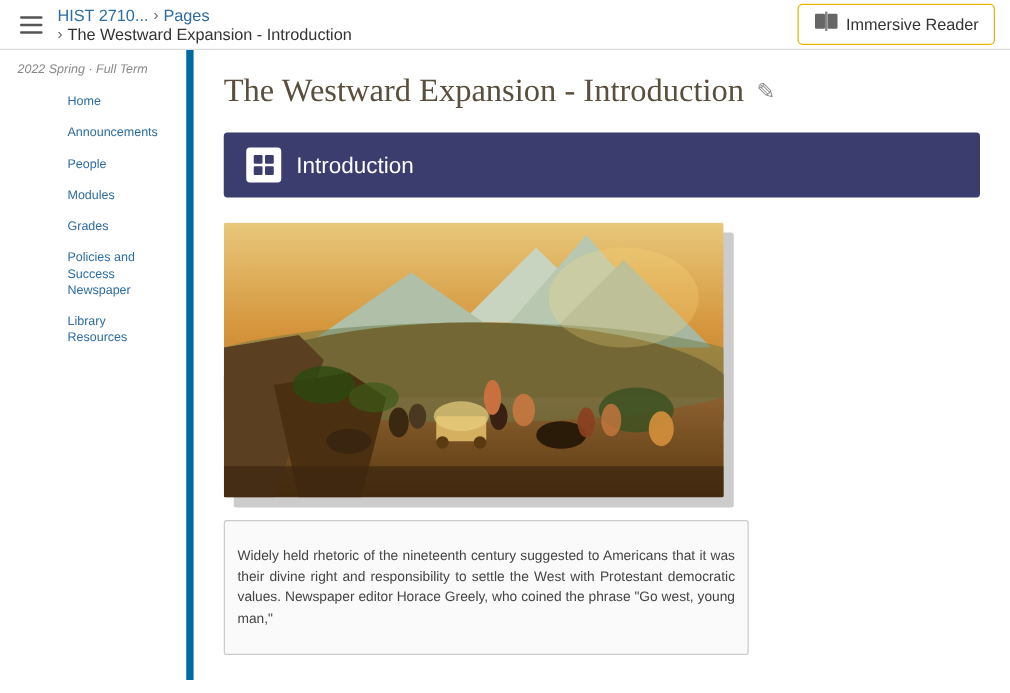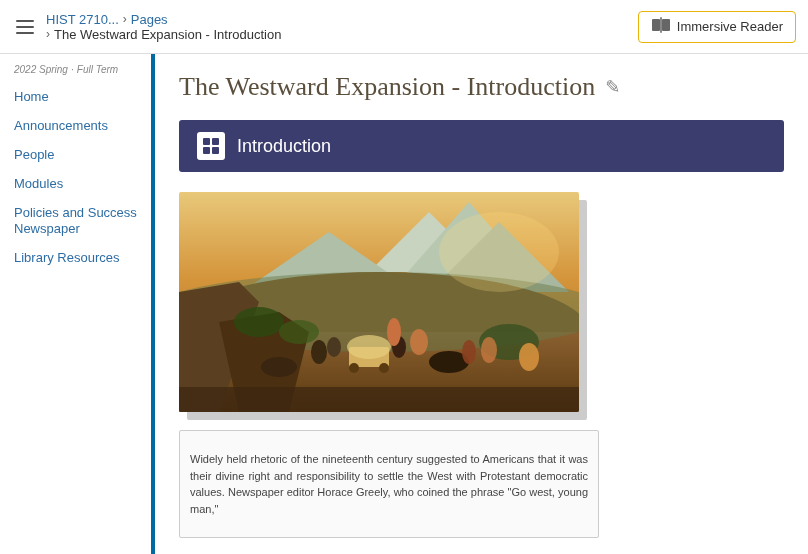--- a/index.html
+++ b/index.html
@@ -14,21 +14,21 @@
     }
 
     
     .top-bar {
       display: flex;
       align-items: center;
       justify-content: space-between;
       padding: 5px 12px;
       border-bottom: 1px solid #ddd;
       background: #fff;
-      height: 54px;
+      height: 40px;
     }
     .top-bar-left {
       display: flex;
       align-items: center;
       gap: 8px;
     }
     .hamburger-icon {
       display: flex;
       flex-direction: column;
       gap: 4px;
@@ -92,39 +92,40 @@
     
     .layout {
       display: flex;
       height: calc(554px - 50px);
     }
 
     
     .sidebar {
       width: 155px;
       min-width: 155px;
-      border-right: 4px solid #0369a1;
+      border-right: 6px solid #0369a1;
       padding: 10px 0;
       overflow-y: auto;
       background: #fff;
     }
     .sidebar-term {
       font-size: 10px;
       color: #888;
       padding: 0 14px 8px;
       font-style: italic;
     }
     .sidebar-item {
       display: block;
       padding: 6px 14px;
       color: #2d6da3;
       text-decoration: none;
-      font-size: 13px;
+      font-size: 10px;
       cursor: pointer;
       line-height: 1.3;
+      margin-left: 40px;
     }
 
     
     .main-content {
       flex: 1;
       padding: 18px 24px;
       overflow-y: auto;
       background: #fff;
     }
     .page-title-row {
@@ -250,20 +251,21 @@
 </div>
 
 <div class="layout">
 
   <nav class="sidebar">
     <div class="sidebar-term">2022 Spring · Full Term</div>
     <a class="sidebar-item" href="#">Home</a>
     <a class="sidebar-item" href="#">Announcements</a>
     <a class="sidebar-item" href="#">People</a>
     <a class="sidebar-item" href="#">Modules</a>
+    <a class="sidebar-item" href="#">Grades</a>
     <a class="sidebar-item" href="#" style="line-height:1.3;">Policies and Success Newspaper</a>
     <a class="sidebar-item" href="#">Library Resources</a>
   </nav>
 
   <main class="main-content">
 
     <div class="page-title-row">
       <h1 class="page-title">The Westward Expansion - Introduction</h1>
       <span class="edit-icon" title="Edit">✎</span>
     </div>

